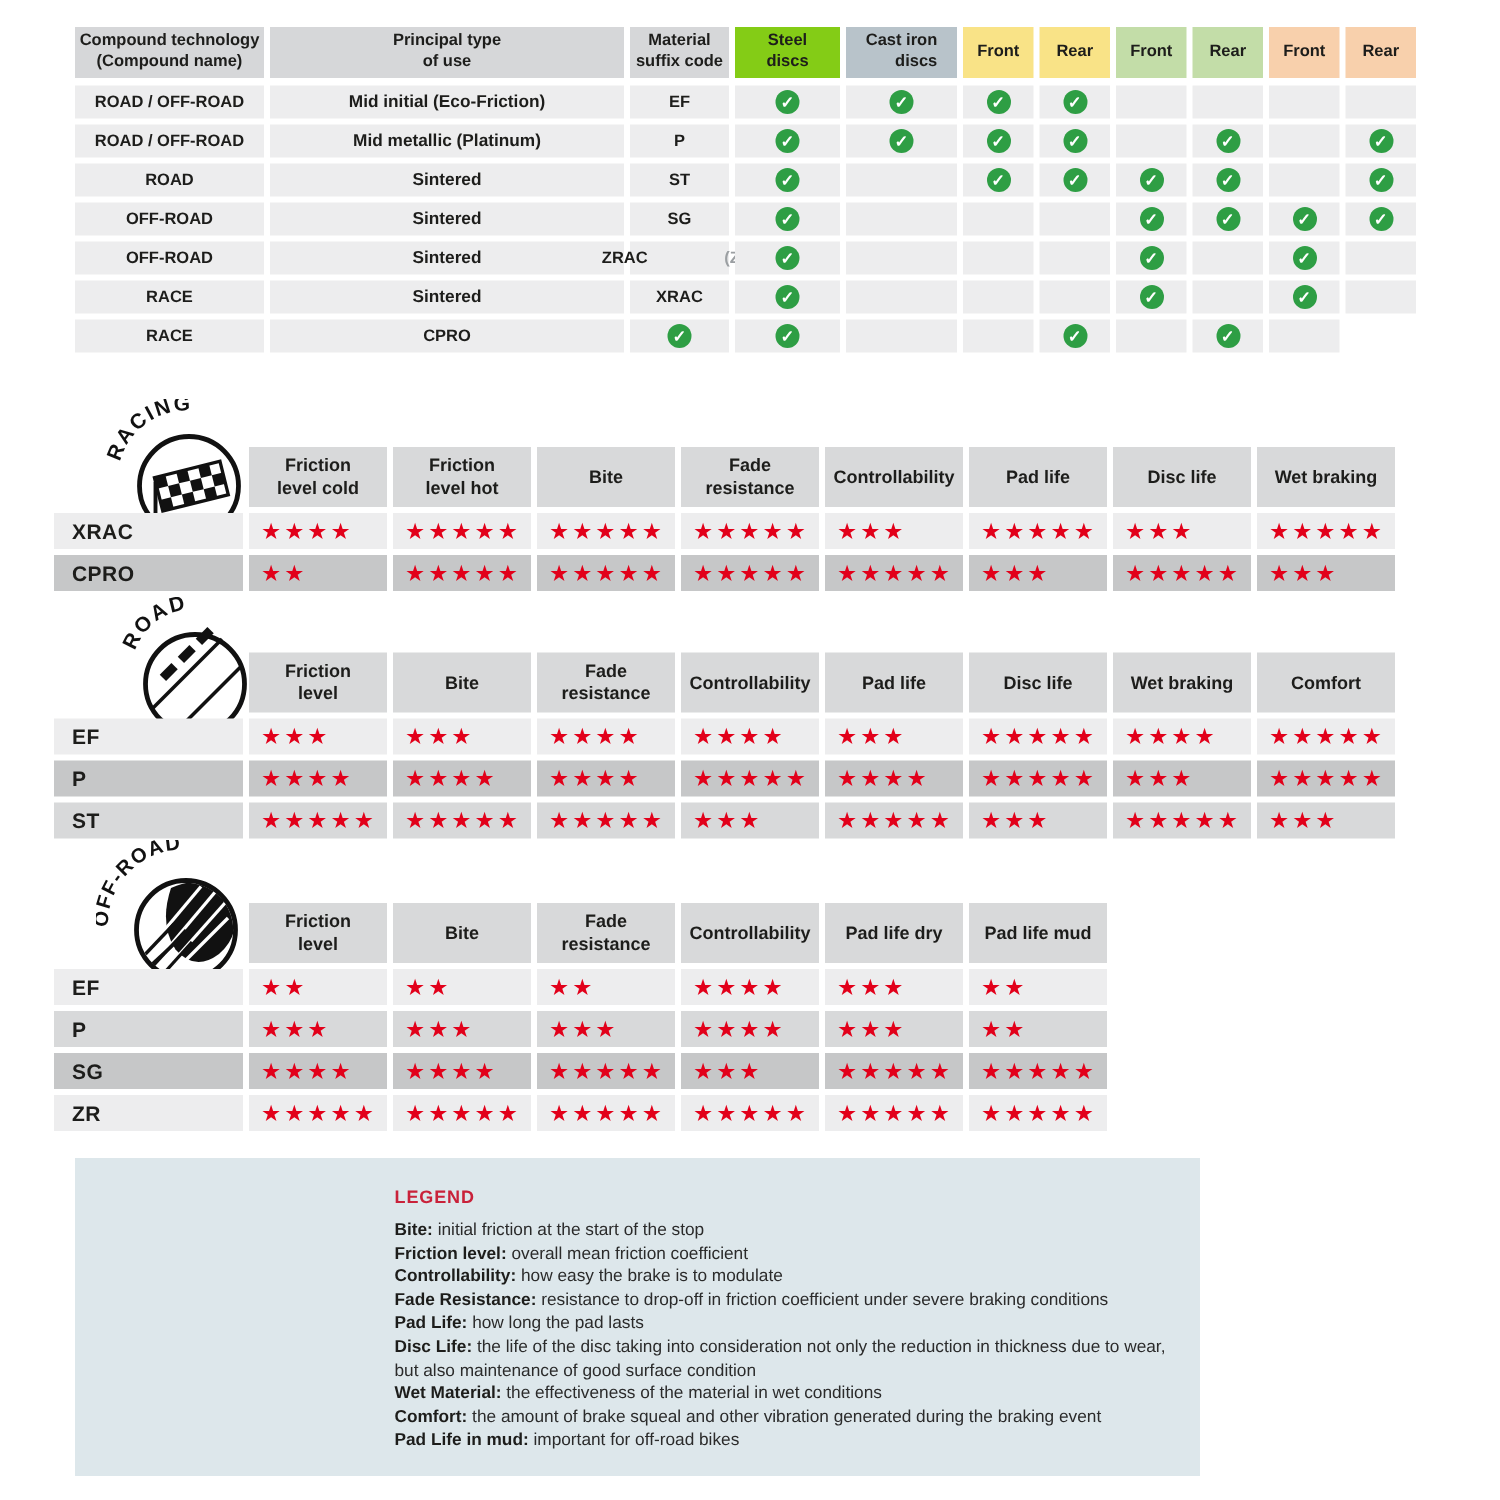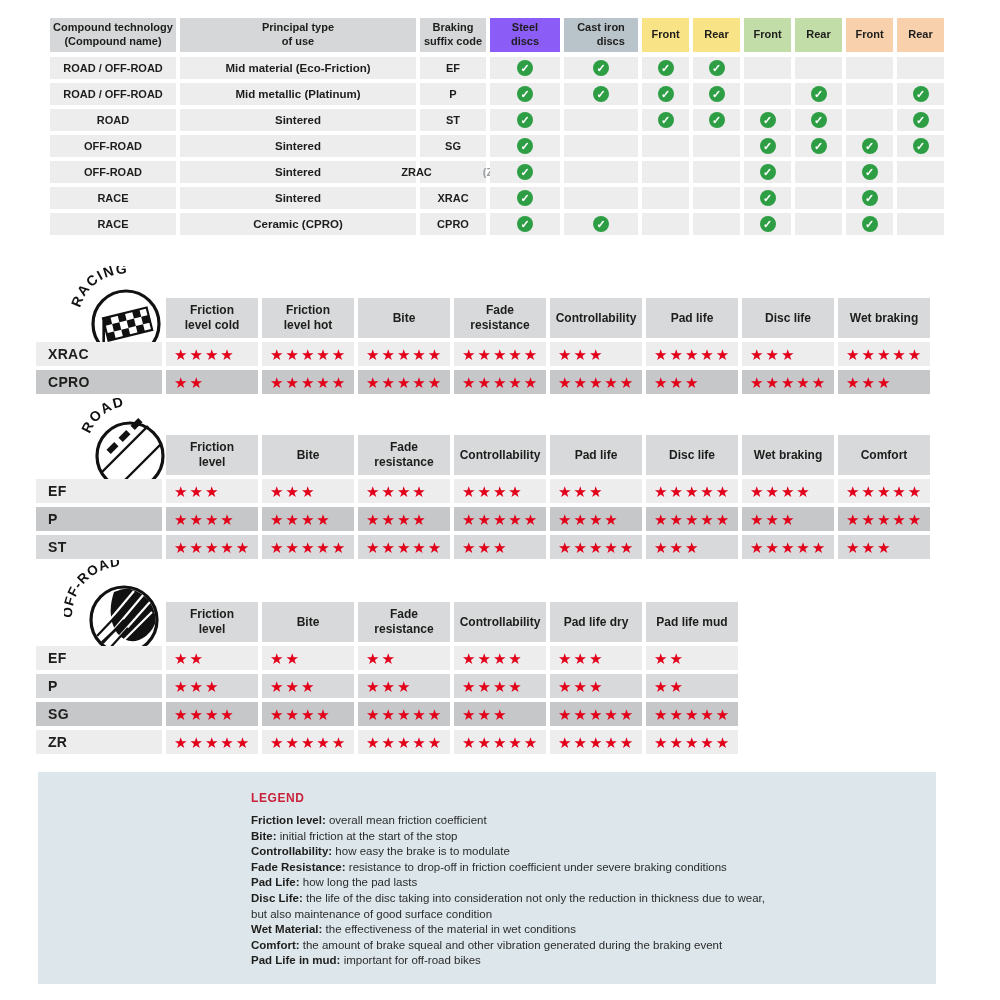--- a/index.html
+++ b/index.html
@@ -38,52 +38,52 @@
     font-size:14px; font-weight:bold; letter-spacing:0.3px; }
   .rstars { height:24px; display:flex; align-items:center; padding-left:8px; }
   .stars { color:#e2001a; font-size:15px; letter-spacing:2px; line-height:1; white-space:nowrap; }
   .light { background:#ededee; }
   .mid   { background:#d8d9da; }
   .dark  { background:#c6c7c8; }
 
   .icon-box { position:absolute; }
 
   
-  .legend { position:absolute; left:38px; top:772px; width:898px; height:212px; background:#dde7eb; }
+  .legend { position:absolute; left:50px; top:772px; width:750px; height:212px; background:#dde7eb; }
   .legend-text { position:absolute; left:213px; top:19px; width:660px; }
   .legend-title { color:#c9223a; font-size:12px; font-weight:bold; letter-spacing:0.6px; margin-bottom:8px; }
   .lline { font-size:11.5px; line-height:15.6px; color:#2b2b2b; }
   .lline b { color:#1d1d1b; }
 </style>
 </head>
 <body>
 
 <div class="compat-wrap">
   <div class="crow hdr">
       <div class="hcell">Compound technology
 (Compound name)</div>
       <div class="hcell">Principal type
 of use</div>
-      <div class="hcell">Braking
+      <div class="hcell">Material
 suffix code</div>
-      <div class="hcell" style="background: #8b5cf6;">Steel
+      <div class="hcell" style="background: #84cc16;">Steel
 discs</div>
       <div class="hcell" style="background: rgb(184, 195, 202); text-align: right;">Cast iron
 discs</div>
       <div class="hcell" style="background: rgb(249, 227, 135);">Front</div>
       <div class="hcell" style="background: rgb(249, 227, 135);">Rear</div>
       <div class="hcell" style="background: rgb(195, 221, 168);">Front</div>
       <div class="hcell" style="background: rgb(195, 221, 168);">Rear</div>
       <div class="hcell" style="background: rgb(248, 208, 172);">Front</div>
       <div class="hcell" style="background: rgb(248, 208, 172);">Rear</div>
     </div>
   <div>
       <div class="crow">
         <div class="dcell">ROAD / OFF-ROAD</div>
-        <div class="dcell tech">Mid material (Eco-Friction)</div>
+        <div class="dcell tech">Mid initial (Eco-Friction)</div>
         <div class="dcell">EF</div>
         <div class="dcell">
           <span class="check">✓</span>
         </div>
         <div class="dcell">
           <span class="check">✓</span>
         </div>
         <div class="dcell">
           <span class="check">✓</span>
         </div>
@@ -201,21 +201,20 @@
           <span class="check">✓</span>
         </div>
         <div class="dcell"></div>
         <div class="dcell">
           <span class="check">✓</span>
         </div>
         <div class="dcell"></div>
       </div>
       <div class="crow">
         <div class="dcell">RACE</div>
-        <div class="dcell tech">Ceramic (CPRO)</div>
         <div class="dcell">CPRO</div>
         <div class="dcell">
           <span class="check">✓</span>
         </div>
         <div class="dcell">
           <span class="check">✓</span>
         </div>
         <div class="dcell"></div>
         <div class="dcell"></div>
         <div class="dcell">
@@ -567,22 +566,22 @@
       <div class="rstars light">
         <span class="stars">★★★★★</span>
       </div>
     </div>
   </div>
 
 <div class="legend">
   <div class="legend-text">
     <div class="legend-title">LEGEND</div>
     <div>
+        <div class="lline"><b>Bite:</b> initial friction at the start of the stop</div>
         <div class="lline"><b>Friction level:</b> overall mean friction coefficient</div>
-        <div class="lline"><b>Bite:</b> initial friction at the start of the stop</div>
         <div class="lline"><b>Controllability:</b> how easy the brake is to modulate</div>
         <div class="lline"><b>Fade Resistance:</b> resistance to drop-off in friction coefficient under severe braking conditions</div>
         <div class="lline"><b>Pad Life:</b> how long the pad lasts</div>
         <div class="lline"><b>Disc Life:</b> the life of the disc taking into consideration not only the reduction in thickness due to wear,</div>
         <div class="lline">but also maintenance of good surface condition</div>
         <div class="lline"><b>Wet Material:</b> the effectiveness of the material in wet conditions</div>
         <div class="lline"><b>Comfort:</b> the amount of brake squeal and other vibration generated during the braking event</div>
         <div class="lline"><b>Pad Life in mud:</b> important for off-road bikes</div>
       </div>
   </div>

